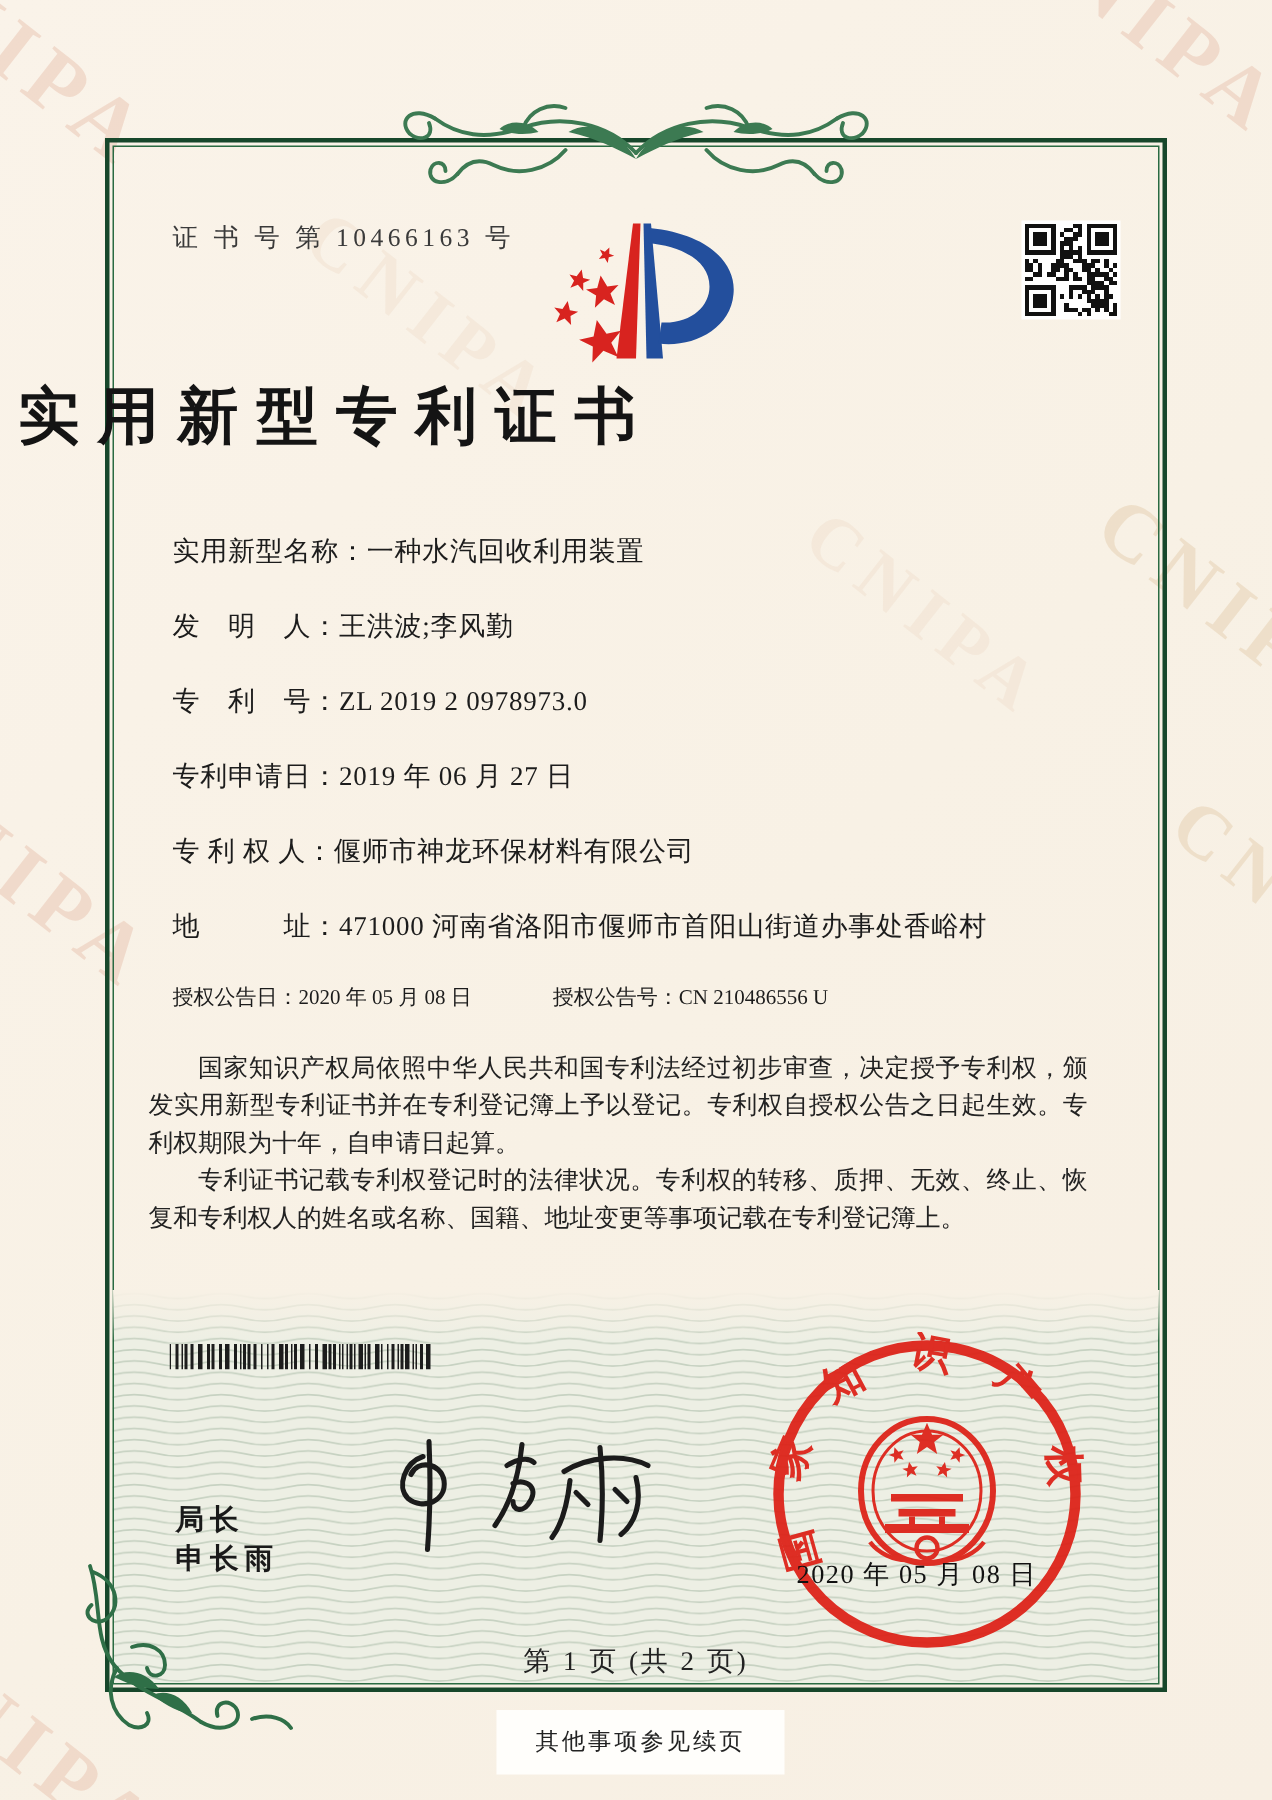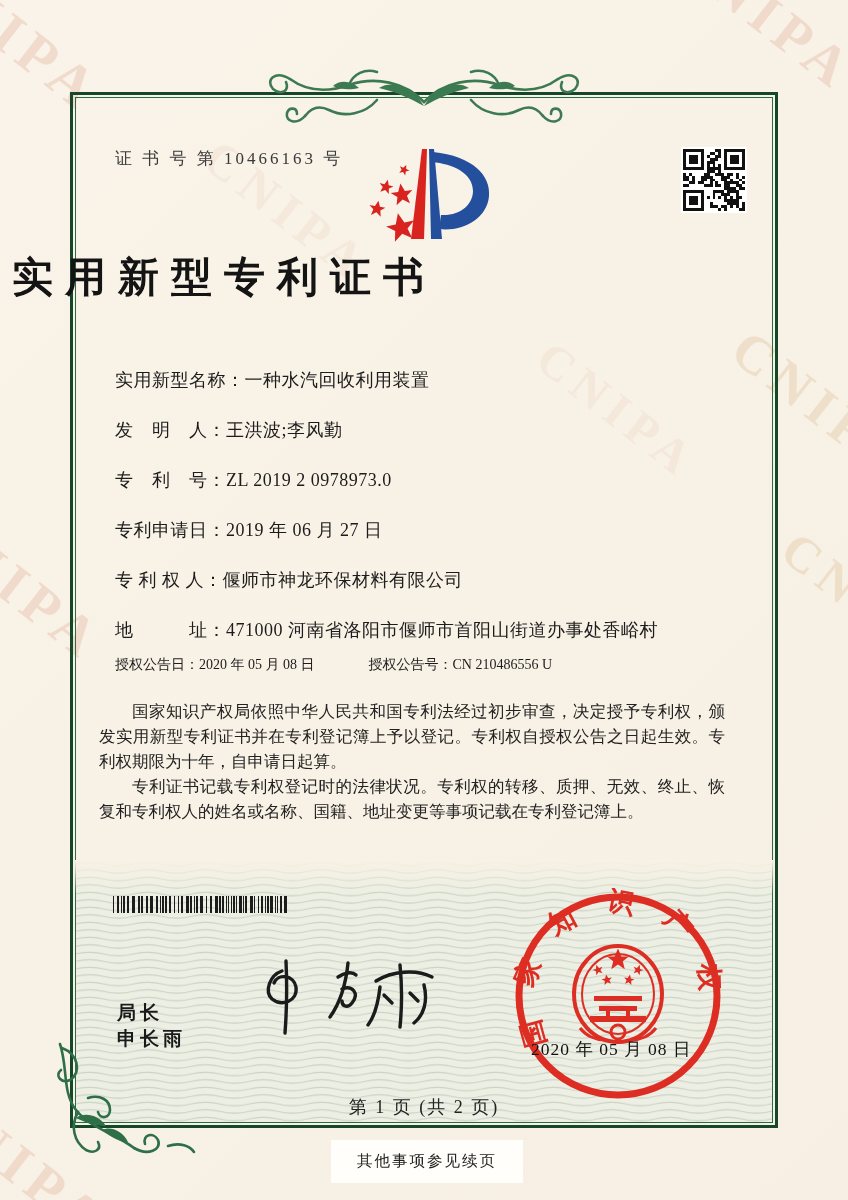--- a/index.html
+++ b/index.html
@@ -41,21 +41,21 @@
   }
   .logo{ position:absolute; left:349px; top:136px; }
   .qr{ position:absolute; left:681px; top:147px; width:66px; height:66px; background:#fff; padding:2px; }
   .doc-title{
     position:absolute; left:0; top:250px; width:100%;
     font-size:41px; font-weight:bold; color:#141414;
     letter-spacing:12px; text-indent:12px;
   }
 
   
-  .fields{ position:absolute; left:115px; top:368px; width:600px; }
+  .fields{ position:absolute; left:115px; top:355px; width:600px; }
   .field-row{ height:50px; font-size:18px; color:#1c1c1c; letter-spacing:.5px; white-space:nowrap; }
   .field-label{ color:#1c1c1c; }
   .grant-row{ position:absolute; left:115px; top:656px; width:620px; font-size:14px; color:#1c1c1c; white-space:nowrap; }
   .grant-no{ margin-left:54px; }
 
   
   .body-text{
     position:absolute; left:99px; top:699px; width:626px;
     font-size:16.5px; line-height:25px; color:#222;
     text-align:justify;

